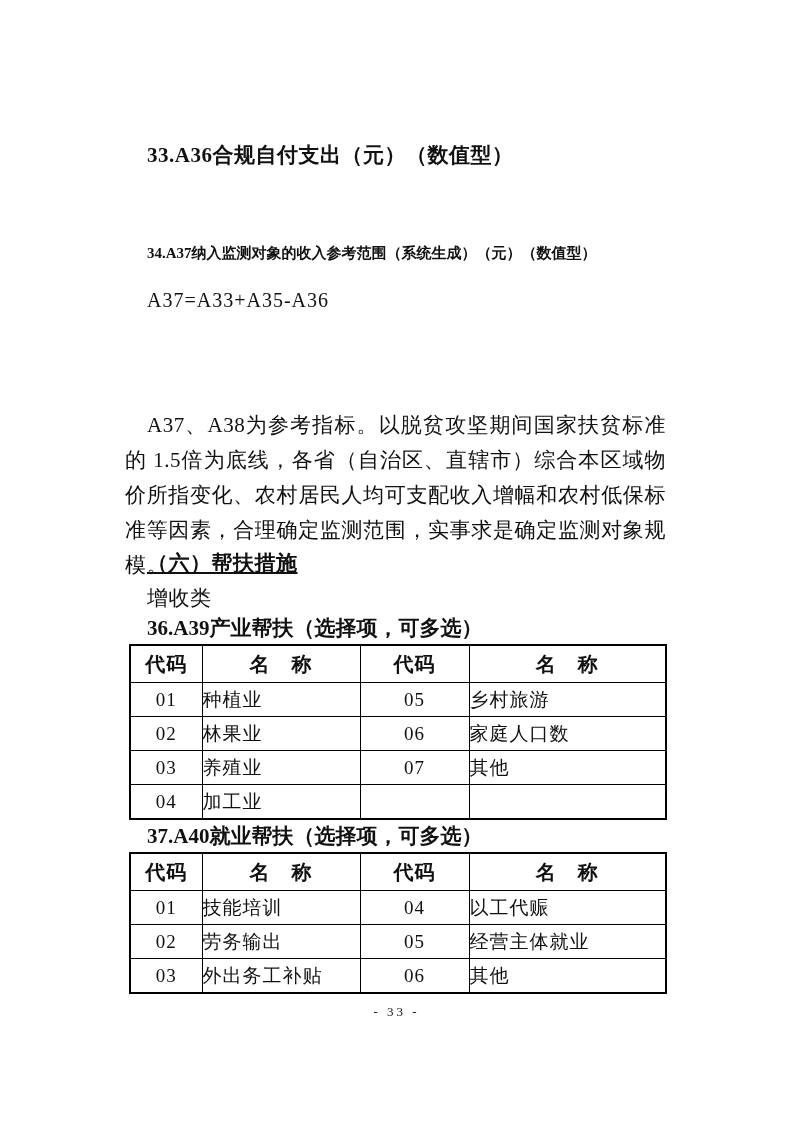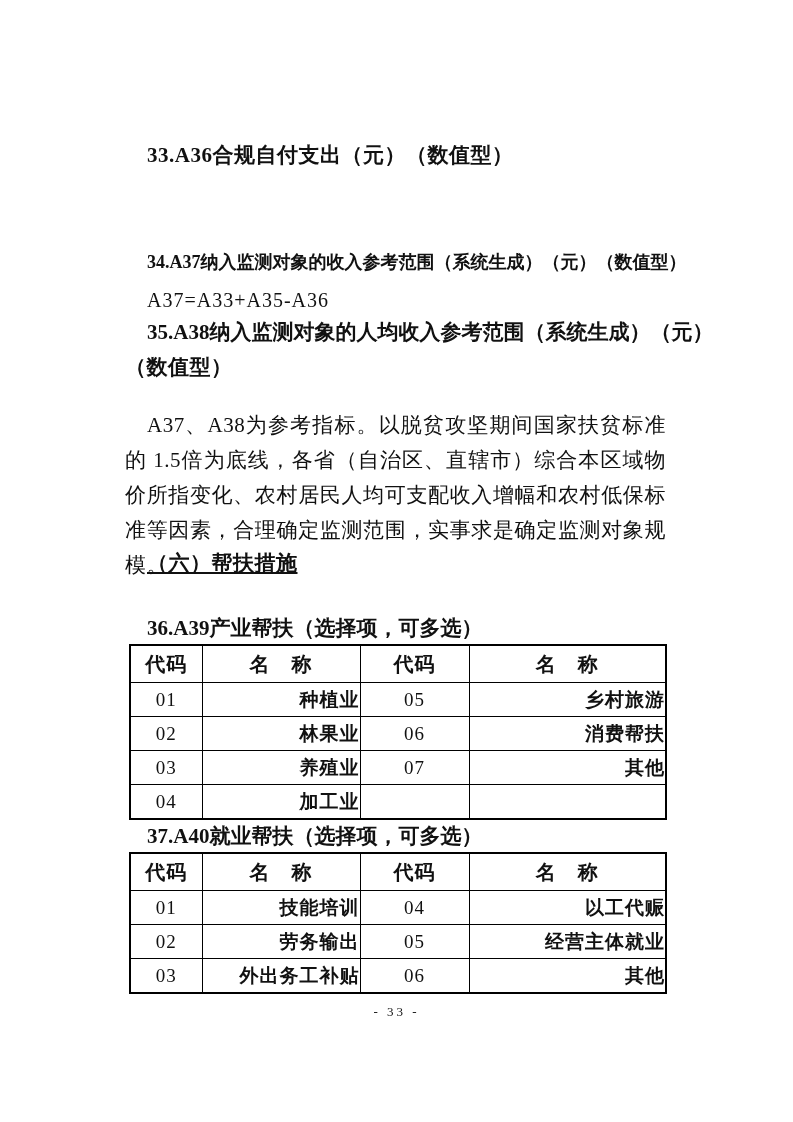--- a/index.html
+++ b/index.html
@@ -23,21 +23,21 @@
     font-size: 21px;
     line-height: 35px;
     text-align: justify;
     letter-spacing: 0.5px;
   }
   .indent { text-indent: 22px; }
   .bold { font-weight: bold; }
   .nowrap { white-space: nowrap; letter-spacing: 0; }
   .h33   { top: 138px; }
   .p33   { top: 175px; line-height: 37px; }
-  .h34   { top: 245px; font-size: 18px; }
+  .h34   { top: 236px; font-size: 15px; }
   .f34   { top: 283px; font-size: 20px; letter-spacing: 1px; }
   .h35   { top: 315px; line-height: 35px; }
   .n35   { top: 384px; }
   .p35   { top: 408px; line-height: 35px; }
   .hsec  { top: 546px; text-decoration: underline; }
   .sub   { top: 581px; }
   .h36   { top: 611px; }
   .h37   { top: 819px; }
 
   table.codes {
@@ -63,21 +63,21 @@
     overflow: hidden;
   }
   table.codes th {
     font-weight: bold;
     font-size: 20px;
     text-align: center;
     height: 36px;
   }
   table.codes td { height: 33px; }
   td.code { text-align: center; }
-  td.name { text-align: right; padding-left: 10px; font-weight: bold; }
+  td.name { text-align: left; padding-left: 10px; }
 
   .footer {
     position: absolute;
     top: 1004px;
     left: 0;
     width: 100%;
     text-align: center;
     font-size: 13px;
     letter-spacing: 3px;
   }
@@ -87,30 +87,27 @@
 
 <div class="page">
 
   <div class="tblock h33 indent bold">33.A36合规自付支出（元）（数值型）</div>
 
 
   <div class="tblock h34 indent bold nowrap">34.A37纳入监测对象的收入参考范围（系统生成）（元）（数值型）</div>
 
   <div class="tblock f34 indent">A37=A33+A35-A36</div>
 
-  <div class="tblock h35 bold">
-    <div class="indent nowrap">35.A38纳入监测对象的人均收入参考范围（系统生成）（元）</div>
-    <div>（数值型）</div>
-  </div>
 
 
   <div class="tblock p35 indent">A37、A38为参考指标。以脱贫攻坚期间国家扶贫标准的 1.5倍为底线，各省（自治区、直辖市）综合本区域物价所指变化、农村居民人均可支配收入增幅和农村低保标准等因素，合理确定监测范围，实事求是确定监测对象规模。</div>
 
   <div class="tblock hsec indent bold">（六）帮扶措施</div>
 
+  <div class="tblock sub indent">增收类</div>
 
   <div class="tblock h36 indent bold nowrap">36.A39产业帮扶（选择项，可多选）</div>
 
   <table class="codes t-a39">
     <colgroup>
         <col class="c1">
         <col class="c2">
         <col class="c3">
         <col class="c4">
       </colgroup>
@@ -124,21 +121,21 @@
     <tr>
       <td class="code">01</td>
       <td class="name">种植业</td>
       <td class="code">05</td>
       <td class="name">乡村旅游</td>
     </tr>
     <tr>
       <td class="code">02</td>
       <td class="name">林果业</td>
       <td class="code">06</td>
-      <td class="name">消费帮扶</td>
+      <td class="name">家庭人口数</td>
     </tr>
     <tr>
       <td class="code">03</td>
       <td class="name">养殖业</td>
       <td class="code">07</td>
       <td class="name">其他</td>
     </tr>
     <tr>
       <td class="code">04</td>
       <td class="name">加工业</td>

